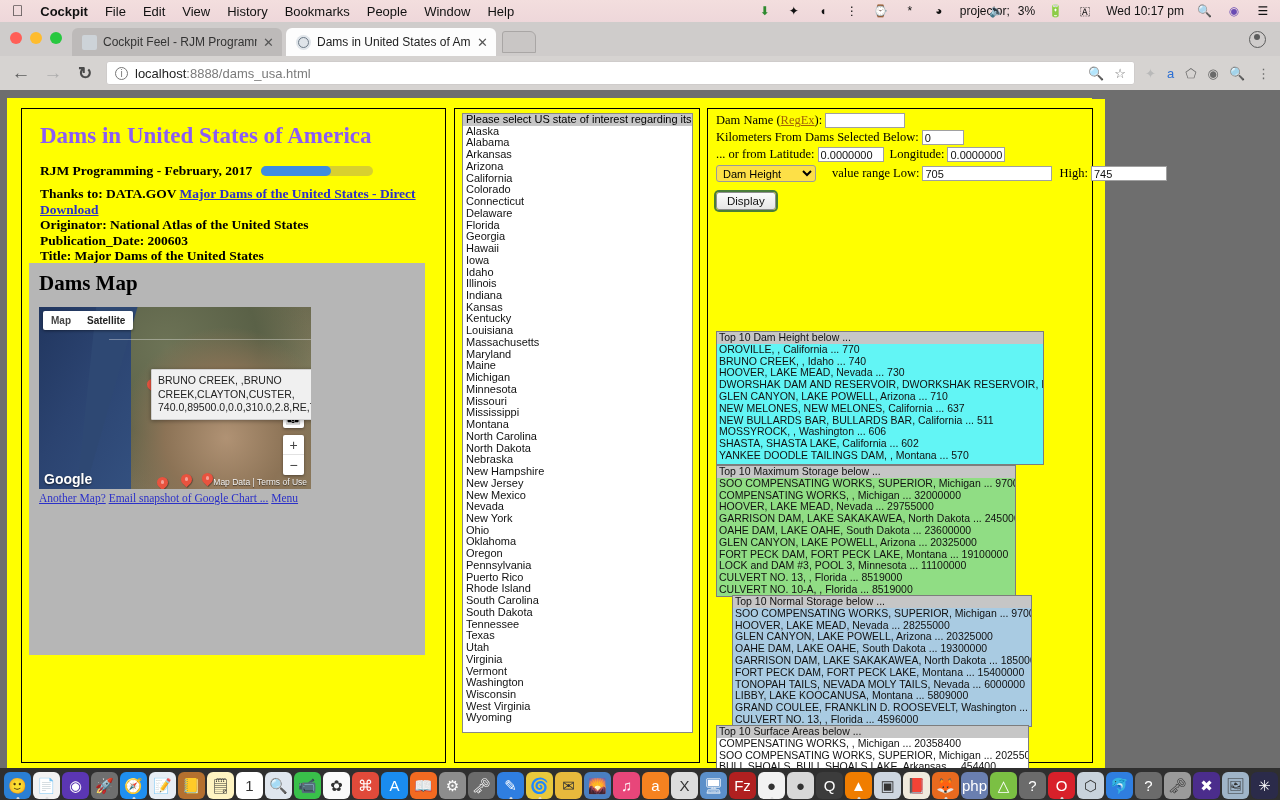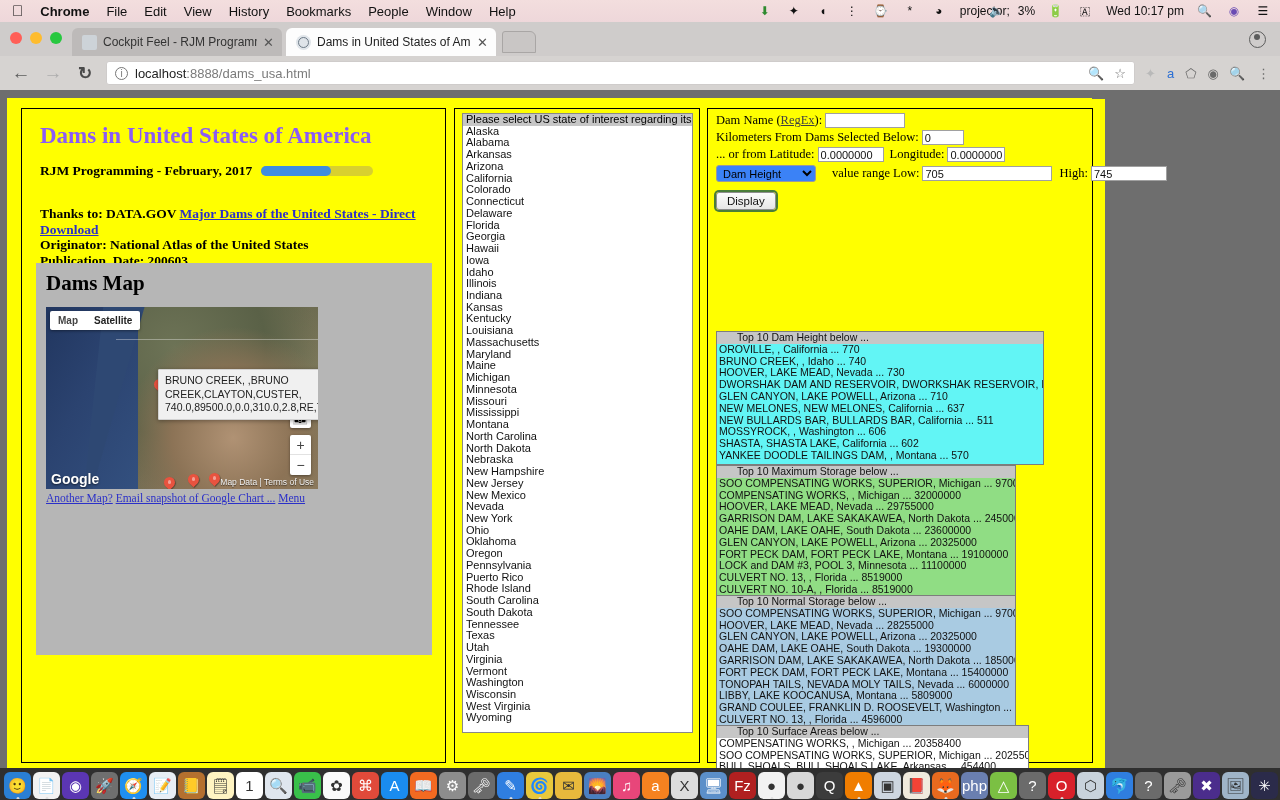--- a/index.html
+++ b/index.html
@@ -94,23 +94,23 @@
   
   h1.title{ font-family:"Liberation Serif", serif; font-size:23px; font-weight:bold;
     margin:14px 0 0 18px; color:#8b5cf6;}
   .subline{ font-family:"Liberation Serif", serif; font-weight:bold; font-size:13.5px;
     margin:14px 0 0 18px; display:flex; align-items:center; gap:9px;}
   progress{ -webkit-appearance:none; appearance:none; width:112px; height:10px; }
   progress::-webkit-progress-bar{ background:#d8d02f; border-radius:5px;}
   progress::-webkit-progress-value{ background:#3f8de0; border-radius:5px;}
   progress::-moz-progress-bar{ background:#3f8de0; border-radius:5px;}
   .credits{ font-family:"Liberation Serif", serif; font-weight:bold; font-size:13.5px;
-    margin:27px 0 0 18px; line-height:15.6px;}
+    margin:7px 0 0 18px; line-height:15.6px;}
   .credits a{ color:#2b30c8; }
-  .mapbox{ position:absolute; left:14px; top:154px; width:396px; height:392px;
+  .mapbox{ position:absolute; left:7px; top:154px; width:396px; height:392px;
     background:#b6b6b6; }
   h2.mapttl{ font-family:"Liberation Serif", serif; font-size:21px; font-weight:bold;
     margin:8px 0 0 10px;}
   
   .gmap{ position:absolute; left:10px; top:44px; width:272px; height:182px;
     overflow:hidden; background:#58604a;}
   .gmap .sea{ position:absolute; left:0; top:0; width:92px; height:182px;
     background:linear-gradient(120deg,#21365f 0%,#2b4370 45%,#33507f 100%); }
   .gmap .land{ position:absolute; left:60px; top:0; width:212px; height:182px;
     background:
@@ -160,60 +160,60 @@
     background:#fff; border:1px solid #888; overflow:hidden;
     font-size:11px; line-height:11.73px; color:#111;}
   .statelist .opt{ padding:0 3px; white-space:nowrap; }
   .statelist .opt.hdr{ background:#c6c6c6; color:#000; }
 
   
   .form{ position:absolute; left:8px; top:4px; width:370px; font-family:"Liberation Serif",serif;
     font-size:12.5px; color:#000;}
   .frow{ display:flex; align-items:center; margin-bottom:2px; white-space:nowrap;}
   .frow label{ font-weight:normal; }
-  .frow a{ color:#404040; }
+  .frow a{ color:#a16207; }
   input[type=text]{ font-family:"Liberation Sans",sans-serif; font-size:11px;
     border:1px solid #a0a0a0; background:#fff; height:15px; padding:0 2px; color:#111;}
   select{ font-family:"Liberation Sans",sans-serif; font-size:11px; height:17px;
-    border:1px solid #9a9a9a; background:#3b82f6; border-radius:3px; padding:0 2px;}
+    border:1px solid #9a9a9a; background:#fde047; border-radius:3px; padding:0 2px;}
   .btn{ font-family:"Liberation Sans",sans-serif; font-size:11.5px;
     background:linear-gradient(#fcfcfc,#e6e6e6); border:1px solid #8e8e8e;
     border-radius:3px; padding:2px 10px; color:#111;
     box-shadow:0 0 0 2px #4a7d3a; }
 
   
   .resbox{ position:absolute; border:1px solid #7d7d7d; overflow:hidden;
     font-size:10.5px; line-height:11.8px; color:#111;
     font-family:"Liberation Sans",sans-serif; }
-  .resbox .hdr{ background:#c6c6c6; padding:0 20px; }
+  .resbox .hdr{ background:#c6c6c6; padding:0 2px; }
   .resbox .row{ padding:0 2px; white-space:nowrap; }
   #box1{ left:8px; top:222px; width:328px; height:134px; background:#62f5f5; }
   #box2{ left:8px; top:356px; width:300px; height:132px; background:#90dd84; }
-  #box3{ left:8px; top:486px; width:300px; height:132px; background:#a9cbe2; }
+  #box3{ left:24px; top:486px; width:300px; height:132px; background:#a9cbe2; }
   #box4{ left:8px; top:616px; width:313px; height:132px; background:#fff; }
 
   
   #dock{
     position:absolute; left:0; top:768px; width:1280px; height:32px;
     background:rgba(50,50,50,.94);
     display:flex; align-items:flex-end; gap:2px; padding:0 4px 1px 4px;
   }
   .dock-ico{ width:27px; height:27px; border-radius:6px; flex:0 0 27px;
     font-size:15px; line-height:27px; text-align:center; color:#fff;
     position:relative; overflow:hidden;}
   .dot{ position:absolute; bottom:-1px; left:50%; transform:translateX(-50%);
     width:3px;height:3px;border-radius:50%; background:#ddd;}
 </style>
 </head>
 <body>
 
 <div id="menubar">
   <div class="mb-left">
     <span class="mb-item apple"></span>
-    <span class="mb-item mb-bold">Chrome</span>
+    <span class="mb-item mb-bold">Cockpit</span>
     <span class="mb-item">File</span>
     <span class="mb-item">Edit</span>
     <span class="mb-item">View</span>
     <span class="mb-item">History</span>
     <span class="mb-item">Bookmarks</span>
     <span class="mb-item">People</span>
     <span class="mb-item">Window</span>
     <span class="mb-item">Help</span>
   </div>
   <div class="mb-right">

